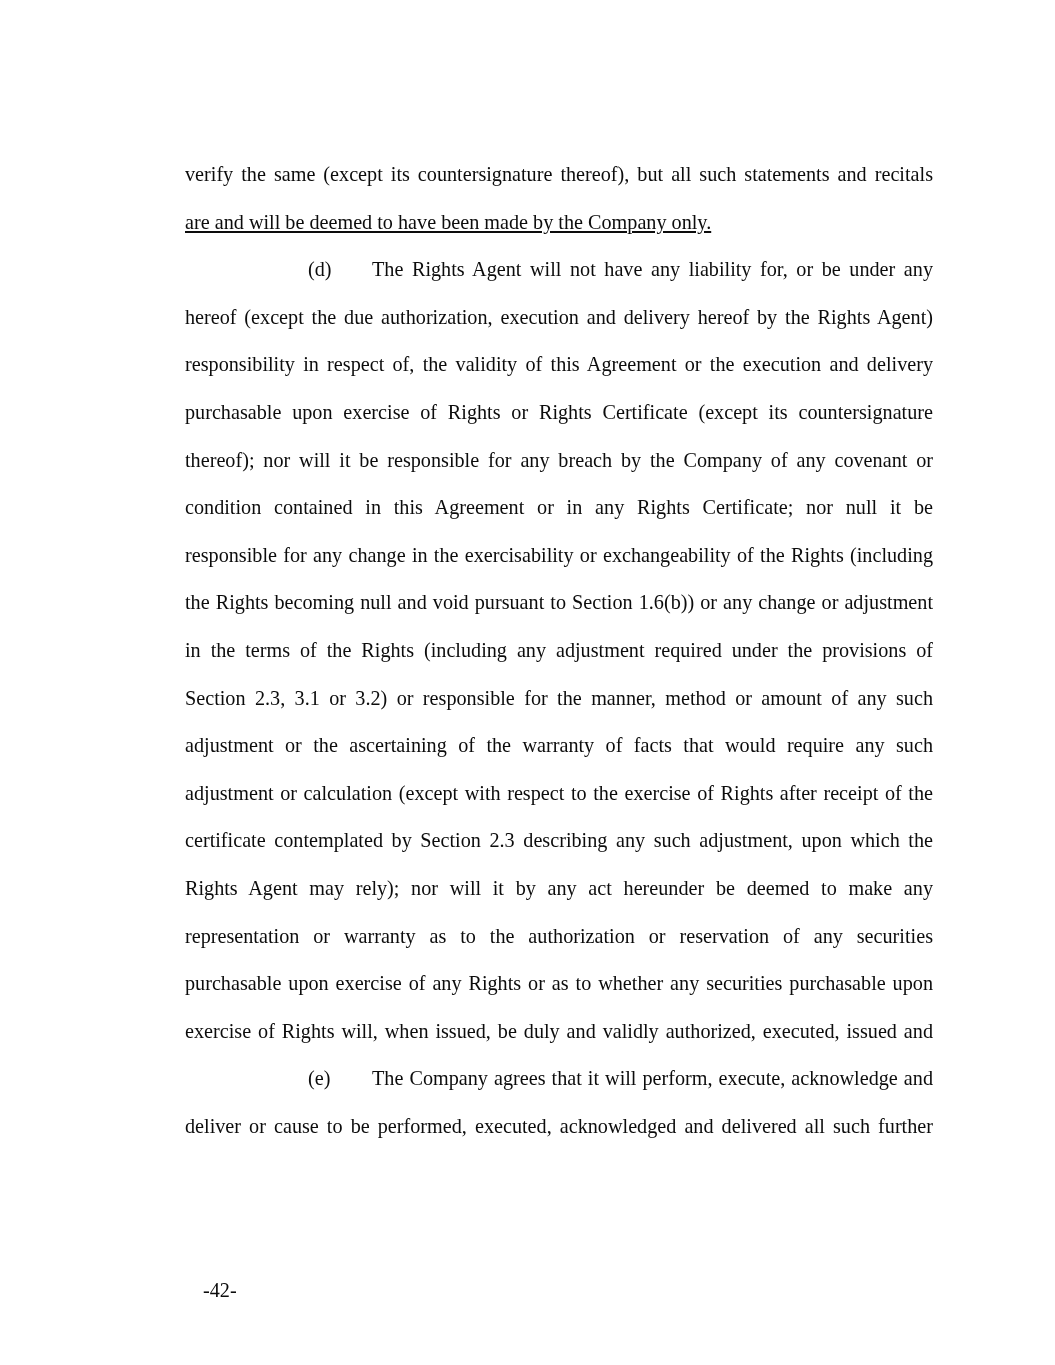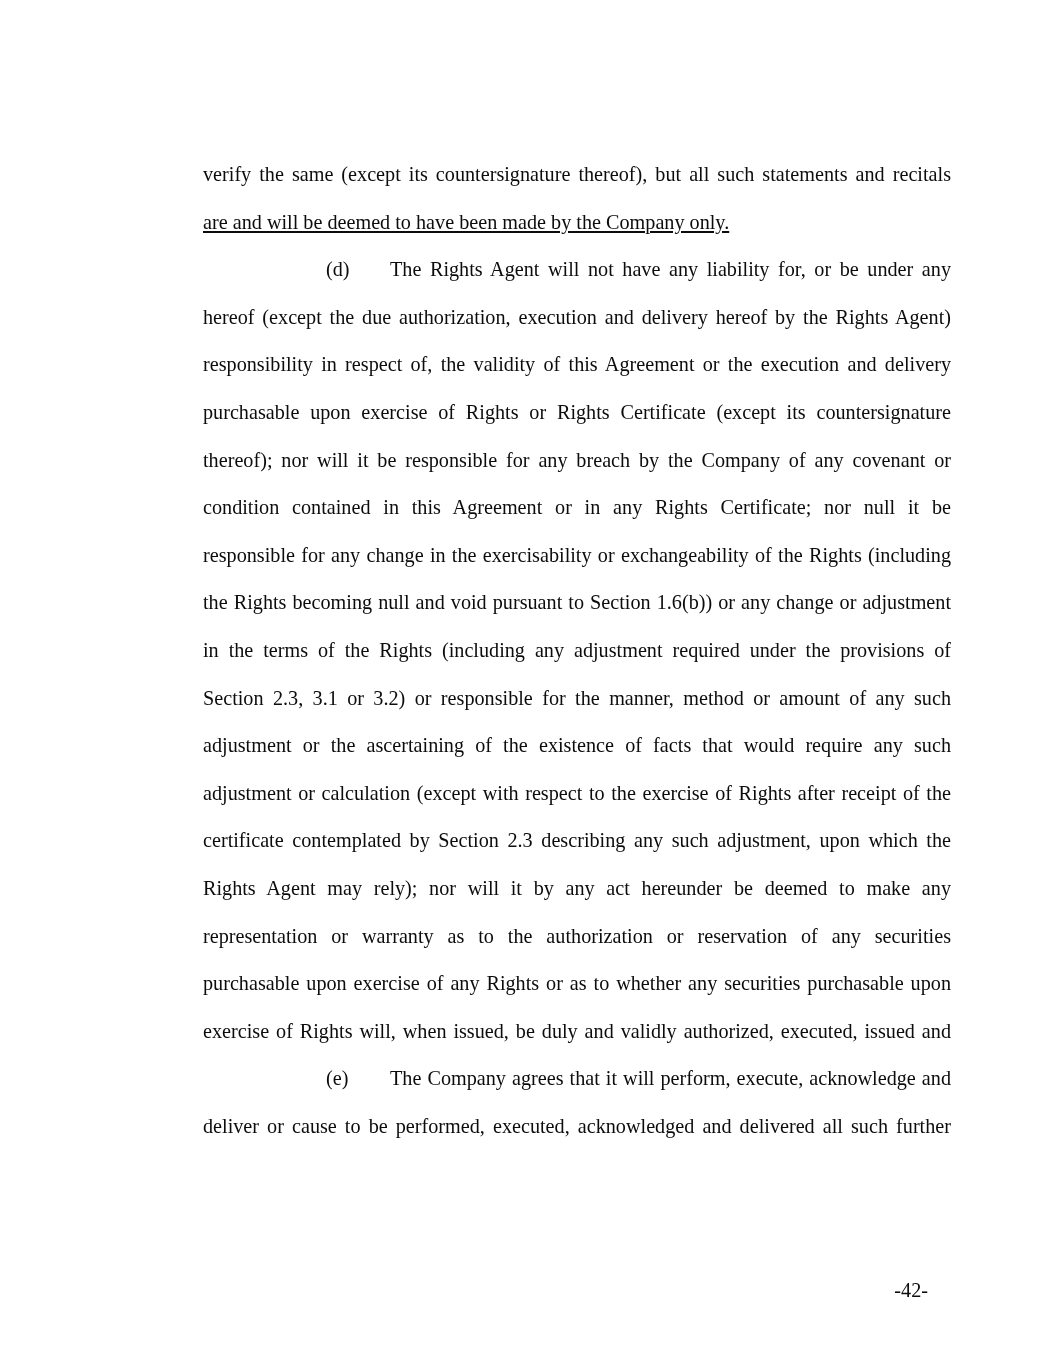--- a/index.html
+++ b/index.html
@@ -13,21 +13,21 @@
     height: 1365px;
     background: #ffffff;
     color: #0c0c0c;
     font-family: "Liberation Serif", "DejaVu Serif", serif;
     font-size: 20.2px;
     overflow: hidden;
   }
   .textblock {
     position: absolute;
     top: 151px;
-    left: 203px;
+    left: 185px;
     width: 748px;
     line-height: 47.6px;
   }
   .line {
     text-align: justify;
     white-space: normal;
   }
   
   .line.j {
     text-align-last: justify;
@@ -45,24 +45,24 @@
     padding-left: 187px;
   }
   .pmark {
     position: absolute;
     left: 123px;
     top: 0;
   }
   .footer {
     position: absolute;
     top: 1267px;
-    left: 180px;
+    left: 203px;
     width: 748px;
     line-height: 47.6px;
-    text-align: right;
+    text-align: left;
   }
 </style>
 </head>
 <body>
 
 <div class="paper">
 
   <div class="textblock">
 
     <div>
@@ -76,21 +76,21 @@
       </div>
       <div class="line j">hereof (except the due authorization, execution and delivery hereof by the Rights Agent)</div>
       <div class="line j">responsibility in respect of, the validity of this Agreement or the execution and delivery</div>
       <div class="line j">purchasable upon exercise of Rights or Rights Certificate (except its countersignature</div>
       <div class="line j">thereof); nor will it be responsible for any breach by the Company of any covenant or</div>
       <div class="line j">condition contained in this Agreement or in any Rights Certificate; nor null it be</div>
       <div class="line j">responsible for any change in the exercisability or exchangeability of the Rights (including</div>
       <div class="line j">the Rights becoming null and void pursuant to Section 1.6(b)) or any change or adjustment</div>
       <div class="line j">in the terms of the Rights (including any adjustment required under the provisions of</div>
       <div class="line j">Section 2.3, 3.1 or 3.2) or responsible for the manner, method or amount of any such</div>
-      <div class="line j">adjustment or the ascertaining of the existence of facts that would require any such</div>
+      <div class="line j">adjustment or the ascertaining of the warranty of facts that would require any such</div>
       <div class="line j">adjustment or calculation (except with respect to the exercise of Rights after receipt of the</div>
       <div class="line j">certificate contemplated by Section 2.3 describing any such adjustment, upon which the</div>
       <div class="line j">Rights Agent may rely); nor will it by any act hereunder be deemed to make any</div>
       <div class="line j">representation or warranty as to the authorization or reservation of any securities</div>
       <div class="line j">purchasable upon exercise of any Rights or as to whether any securities purchasable upon</div>
       <div class="line j">exercise of Rights will, when issued, be duly and validly authorized, executed, issued and</div>
     </div>
 
     <div>
       <div class="line j pfirst">

